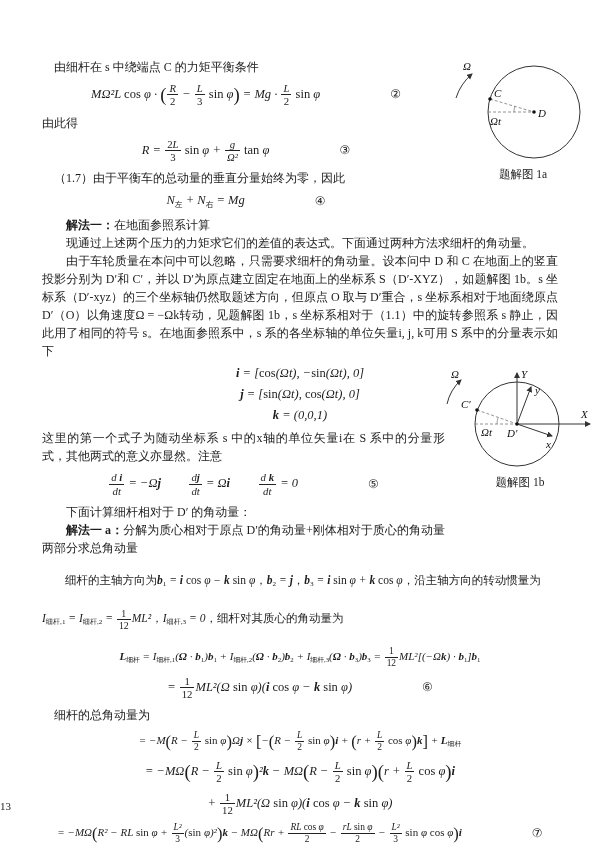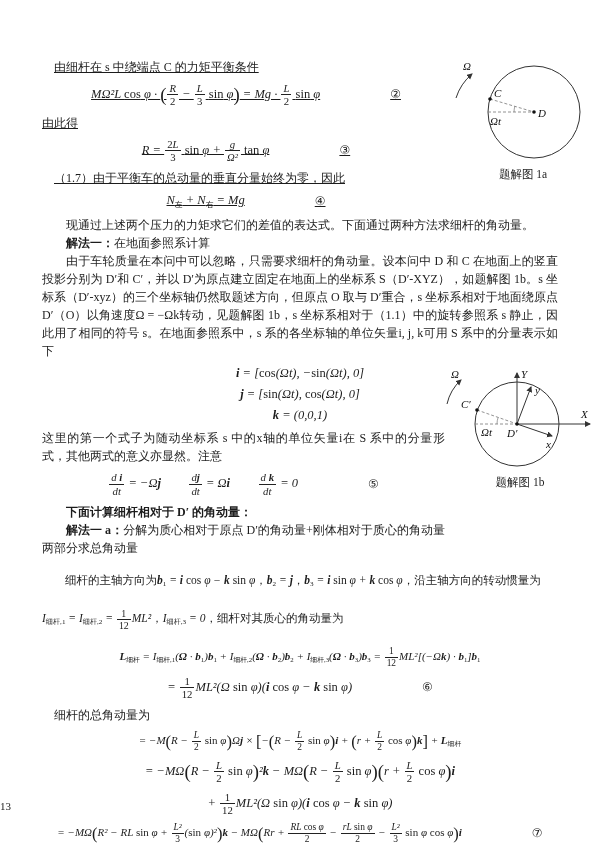--- a/index.html
+++ b/index.html
@@ -6,22 +6,22 @@
   body{
     width:600px;height:849px;position:relative;overflow:hidden;
     background:#ffffff;color:#1c1c1c;
     font-family:"Liberation Serif","DejaVu Serif",serif;
   }
   .page{position:absolute;inset:0;padding:58px 42px 0 42px;box-sizing:border-box;}
   .para{margin:0;font-size:12px;line-height:18px;text-align:justify;}
   .ind1{text-indent:1em;}
   .ind2{text-indent:2em;}
   .lead{font-weight:700;}
-  .boldline{font-weight:700;}
-  .nar1{margin-right:108px;text-decoration:underline;}
+  .boldline{font-weight:400;}
+  .nar1{margin-right:108px;}
   .nar2{margin-right:113px;}
   
   .eq{display:flex;justify-content:center;align-items:center;margin:6px 0;font-size:12.5px;gap:44px;}
   .eq.sm{font-size:11px;}
   .eq.tight{margin:6px 0;}
   .eqnum{margin-left:26px;font-style:normal;font-size:12px;}
   .math{white-space:nowrap;}
   .mathline{font-size:11.5px;line-height:22px;margin:12px 0;}
   .mathline .math{white-space:normal;}
   
@@ -128,22 +128,22 @@
           </span><span class="mi"> </span><span class="mr">tan</span><span class="mi"> φ</span></span>
       <span class="eqnum">③</span>
     </div>
     <p class="para ind1">（1.7）由于平衡车的总动量的垂直分量始终为零，因此</p>
     <div class="eq">
       <span class="math"><span class="mi">N</span><span class="msub">左</span><span class="mi"> + N</span><span class="msub">右</span><span class="mi"> = Mg</span></span>
       <span class="eqnum">④</span>
     </div>
   </div>
 
+  <p class="para ind2"><span class="lead">解法一：</span><span>在地面参照系计算</span></p>
   <p class="para ind2">现通过上述两个压力的力矩求它们的差值的表达式。下面通过两种方法求细杆的角动量。</p>
-  <p class="para ind2"><span class="lead">解法一：</span><span>在地面参照系计算</span></p>
   <p class="para ind2">由于车轮质量在本问中可以忽略，只需要求细杆的角动量。设本问中 D 和 C 在地面上的竖直投影分别为 D′和 C′，并以 D′为原点建立固定在地面上的坐标系 S（D′-XYZ），如题解图 1b。s 坐标系（D′-xyz）的三个坐标轴仍然取题述方向，但原点 O 取与 D′重合，s 坐标系相对于地面绕原点 D′（O）以角速度Ω = −Ωk转动，见题解图 1b，s 坐标系相对于（1.1）中的旋转参照系 s 静止，因此用了相同的符号 s。在地面参照系中，s 系的各坐标轴的单位矢量i, j, k可用 S 系中的分量表示如下</p>
 
   <div class="eq tight">
     <span class="math"><span class="mb">i</span><span class="mi"> = [</span><span class="mr">cos</span><span class="mi">(Ωt), −</span><span class="mr">sin</span><span class="mi">(Ωt), 0]</span></span>
   </div>
   <div class="eq tight">
     <span class="math"><span class="mb">j</span><span class="mi"> = [</span><span class="mr">sin</span><span class="mi">(Ωt), </span><span class="mr">cos</span><span class="mi">(Ωt), 0]</span></span>
   </div>
   <div class="eq tight">
     <span class="math"><span class="mb">k</span><span class="mi"> = (0,0,1)</span></span>

